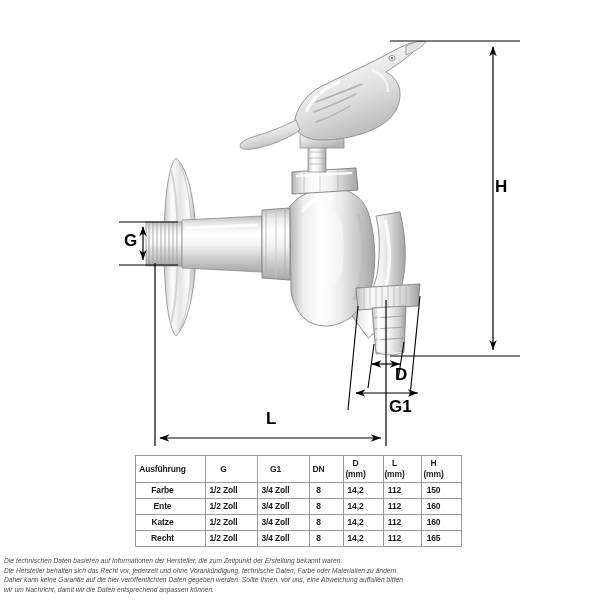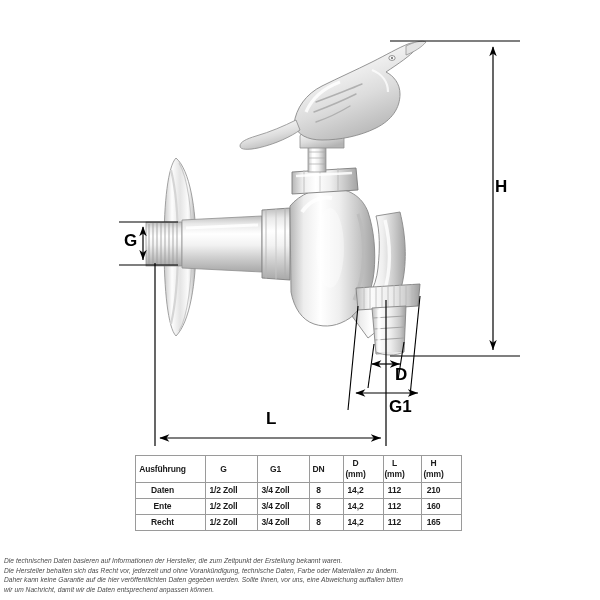--- a/index.html
+++ b/index.html
@@ -312,38 +312,47 @@
         <th>G</th>
         <th>G1</th>
         <th>DN</th>
         <th>D (mm)</th>
         <th>L (mm)</th>
         <th>H (mm)</th>
       </tr>
     </thead>
     <tbody>
       <tr>
-        <td>Daten</td>
+        <td>Farbe</td>
         <td>1/2 Zoll</td>
         <td>3/4 Zoll</td>
         <td>8</td>
         <td>14,2</td>
         <td>112</td>
-        <td>210</td>
+        <td>150</td>
       </tr>
       <tr>
         <td>Ente</td>
         <td>1/2 Zoll</td>
         <td>3/4 Zoll</td>
         <td>8</td>
         <td>14,2</td>
         <td>112</td>
         <td>160</td>
       </tr>
       <tr>
+        <td>Katze</td>
+        <td>1/2 Zoll</td>
+        <td>3/4 Zoll</td>
+        <td>8</td>
+        <td>14,2</td>
+        <td>112</td>
+        <td>160</td>
+      </tr>
+      <tr>
         <td>Recht</td>
         <td>1/2 Zoll</td>
         <td>3/4 Zoll</td>
         <td>8</td>
         <td>14,2</td>
         <td>112</td>
         <td>165</td>
       </tr>
     </tbody>
   </table>

